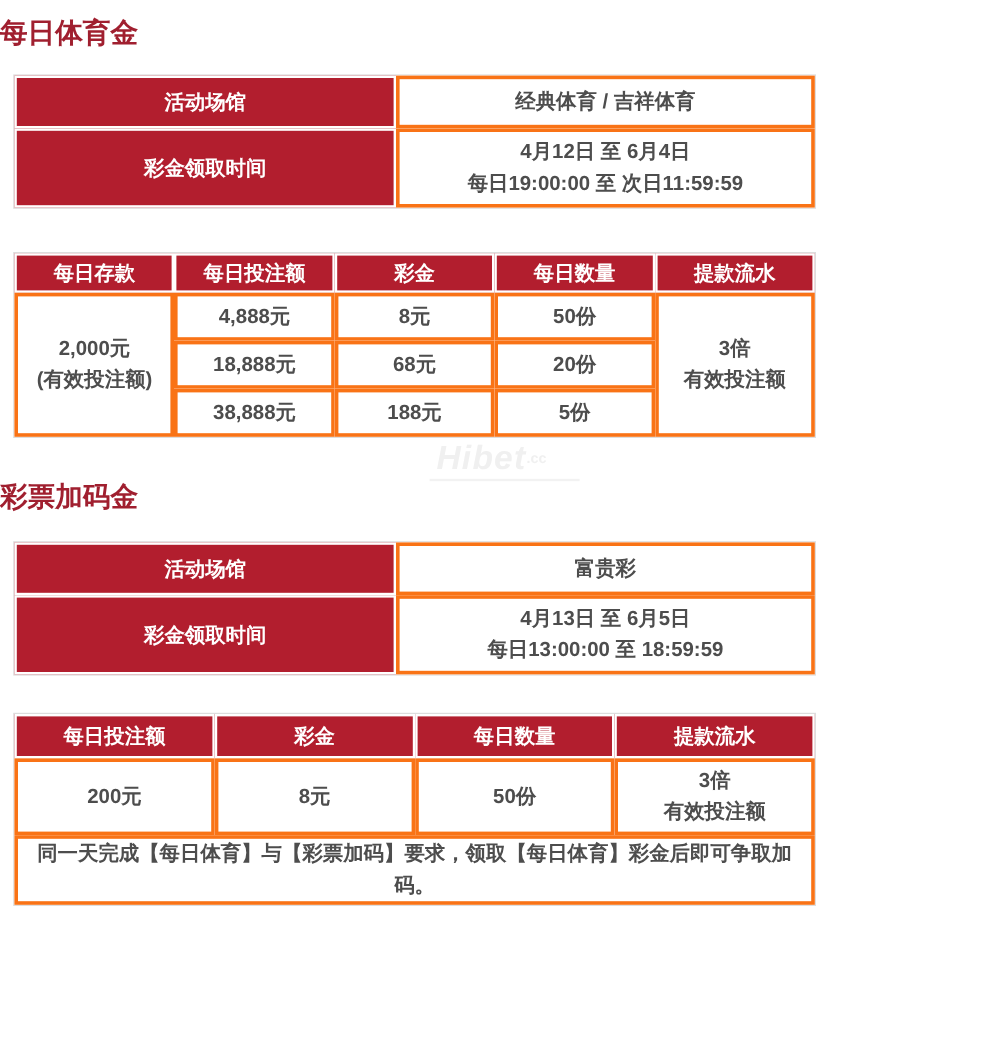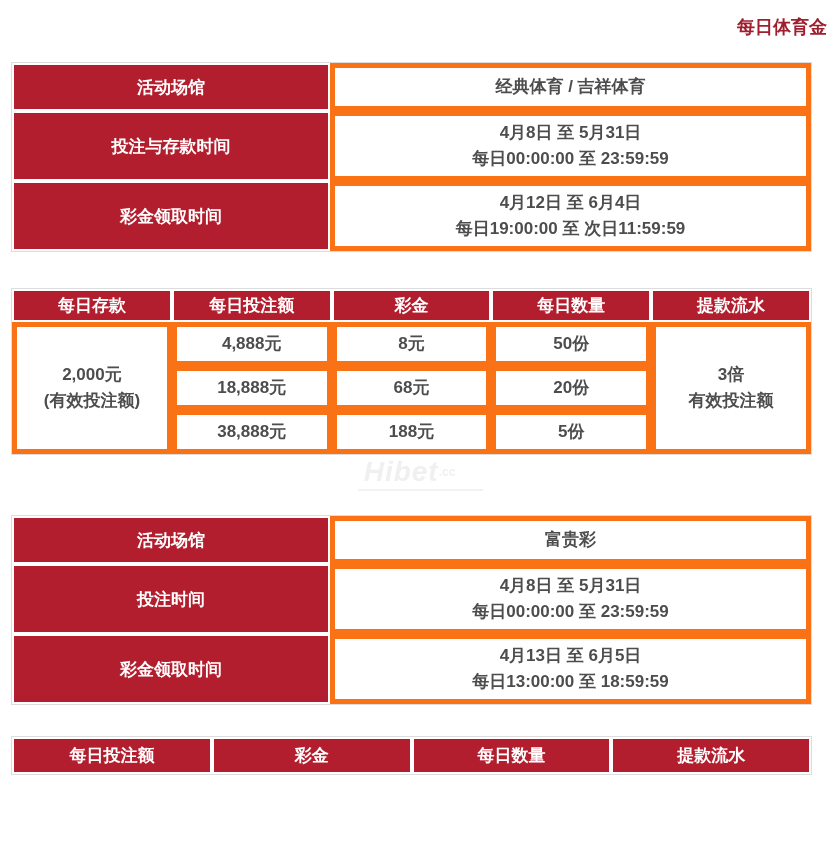--- a/index.html
+++ b/index.html
@@ -10,54 +10,54 @@
   }
   .page {
     width: 827px;
     height: 866px;
     background: #ffffff;
     overflow: hidden;
     position: relative;
   }
   .section-title {
     margin: 0;
-    text-align: right;
+    text-align: left;
     color: #A01F2F;
-    font-size: 18px;
+    font-size: 23px;
     font-weight: bold;
     line-height: 26px;
   }
   #section1-title { padding-top: 14px; }
   #section2-title { padding-top: 0; }
 
   table.promo {
     border-collapse: separate;
     border-spacing: 0;
     border: 1px solid #dddddd;
     margin-left: 11px;
-    width: 801px;
+    width: 669px;
     table-layout: fixed;
   }
   table.promo td {
     text-align: center;
     vertical-align: middle;
     font-weight: bold;
     font-size: 17px;
     padding: 0;
     overflow: hidden;
   }
   td.red {
     background: #B21E2E;
     color: #ffffff;
     border: 2px solid #ffffff;
   }
   td.val {
     color: #4D4D4D;
     background: #ffffff;
-    border: 5px solid #f97316;
+    border: 3px solid #f97316;
     line-height: 26px;
   }
 
   
   table.info-table { margin-top: 22px; }
   table.info-table col.c-label { width: 318px; }
   table.info-table tr.r1 td { height: 38px; }
   table.info-table tr.r2 td, table.info-table tr.r3 td { height: 60px; }
   #section2-info { margin-top: 24px; }
 
@@ -117,27 +117,20 @@
         <col class="c-value">
       </colgroup>
     <tbody>
         <tr class="r1">
       <td class="red">活动场馆</td>
       <td class="val">
         <span class="value-line">经典体育 / 吉祥体育</span>
         <span class="value-line"></span>
       </td>
     </tr>
-    <tr class="r2">
-      <td class="red">投注与存款时间</td>
-      <td class="val">
-        <span class="value-line">4月8日 至 5月31日</span>
-        <span class="value-line">每日00:00:00 至 23:59:59</span>
-      </td>
-    </tr>
     <tr class="r3">
       <td class="red">彩金领取时间</td>
       <td class="val">
         <span class="value-line">4月12日 至 6月4日</span>
         <span class="value-line">每日19:00:00 至 次日11:59:59</span>
       </td>
     </tr>
   </tbody>
     </table>
 
@@ -180,39 +173,33 @@
       <td class="val">188元</td>
       <td class="val">5份</td>
     </tr>
   </tbody>
     </table>
 
   <div class="watermark">
     <span class="wm-text"><span>Hibet</span><span class="wm-suffix">.cc</span></span>
   </div>
 
+  <h2 class="section-title" id="section2-title">彩票加码金</h2>
 
   <table class="promo info-table" id="section2-info">
     <colgroup>
         <col class="c-label">
         <col class="c-value">
       </colgroup>
     <tbody>
         <tr class="r1">
       <td class="red">活动场馆</td>
       <td class="val">
         <span class="value-line">富贵彩</span>
         <span class="value-line"></span>
-      </td>
-    </tr>
-    <tr class="r2">
-      <td class="red">投注时间</td>
-      <td class="val">
-        <span class="value-line">4月8日 至 5月31日</span>
-        <span class="value-line">每日00:00:00 至 23:59:59</span>
       </td>
     </tr>
     <tr class="r3">
       <td class="red">彩金领取时间</td>
       <td class="val">
         <span class="value-line">4月13日 至 6月5日</span>
         <span class="value-line">每日13:00:00 至 18:59:59</span>
       </td>
     </tr>
   </tbody>
@@ -225,16 +212,28 @@
         <col>
         <col>
       </colgroup>
     <tbody>
         <tr class="head">
       <td class="red">每日投注额</td>
       <td class="red">彩金</td>
       <td class="red">每日数量</td>
       <td class="red">提款流水</td>
     </tr>
+    <tr class="data">
+      <td class="val">200元</td>
+      <td class="val">8元</td>
+      <td class="val">50份</td>
+      <td class="val">
+        <span class="value-line">3倍</span>
+        <span class="value-line">有效投注额</span>
+      </td>
+    </tr>
+    <tr class="note">
+      <td class="val" colspan="4">同一天完成【每日体育】与【彩票加码】要求，领取【每日体育】彩金后即可争取加码。</td>
+    </tr>
   </tbody>
     </table>
 
 </div>
 
 </body></html>

